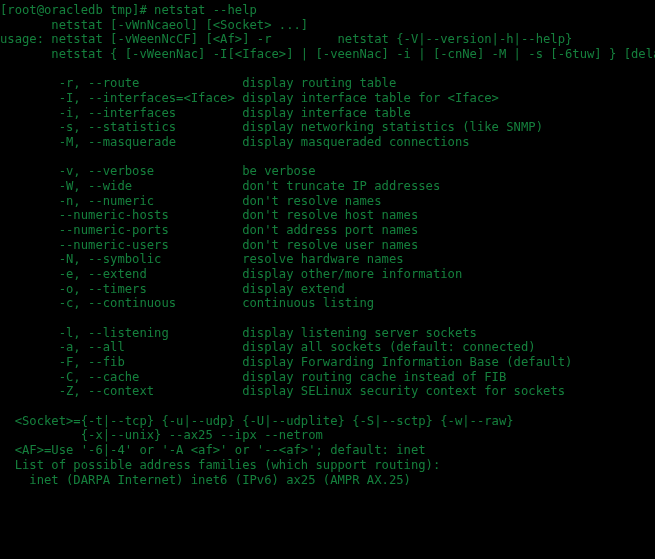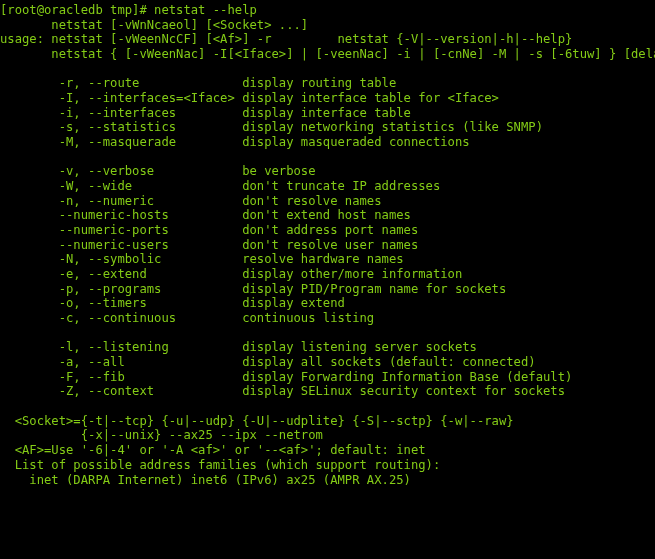--- a/index.html
+++ b/index.html
@@ -11,21 +11,21 @@
   body {
     width: 655px;
     height: 559px;
     overflow: hidden;
     font-family: "DejaVu Sans Mono", "Liberation Mono", monospace;
   }
   #terminal {
     width: 655px;
     height: 559px;
     background: #000000;
-    color: #84cc16;
+    color: #15803d;
     font-family: "DejaVu Sans Mono", "Liberation Mono", monospace;
     font-size: 12.2px;
     line-height: 14.68px;
     letter-spacing: 0px;
     padding: 3px 0 0 0;
     box-sizing: border-box;
     position: relative;
   }
   .line {
     white-space: pre;
@@ -54,33 +54,33 @@
   <div class="line">        -r, --route              display routing table</div>
   <div class="line">        -I, --interfaces=&lt;Iface&gt; display interface table for &lt;Iface&gt;</div>
   <div class="line">        -i, --interfaces         display interface table</div>
   <div class="line">        -s, --statistics         display networking statistics (like SNMP)</div>
   <div class="line">        -M, --masquerade         display masqueraded connections</div>
   <div class="blank">&nbsp;</div>
 
   <div class="line">        -v, --verbose            be verbose</div>
   <div class="line">        -W, --wide               don't truncate IP addresses</div>
   <div class="line">        -n, --numeric            don't resolve names</div>
-  <div class="line">        --numeric-hosts          don't extend host names</div>
+  <div class="line">        --numeric-hosts          don't resolve host names</div>
   <div class="line">        --numeric-ports          don't address port names</div>
   <div class="line">        --numeric-users          don't resolve user names</div>
   <div class="line">        -N, --symbolic           resolve hardware names</div>
   <div class="line">        -e, --extend             display other/more information</div>
-  <div class="line">        -p, --programs           display PID/Program name for sockets</div>
   <div class="line">        -o, --timers             display extend</div>
   <div class="line">        -c, --continuous         continuous listing</div>
   <div class="blank">&nbsp;</div>
 
   <div class="line">        -l, --listening          display listening server sockets</div>
   <div class="line">        -a, --all                display all sockets (default: connected)</div>
   <div class="line">        -F, --fib                display Forwarding Information Base (default)</div>
+  <div class="line">        -C, --cache              display routing cache instead of FIB</div>
   <div class="line">        -Z, --context            display SELinux security context for sockets</div>
   <div class="blank">&nbsp;</div>
 
   <div class="line">  &lt;Socket&gt;={-t|--tcp} {-u|--udp} {-U|--udplite} {-S|--sctp} {-w|--raw}</div>
   <div class="line">           {-x|--unix} --ax25 --ipx --netrom</div>
   <div class="line">  &lt;AF&gt;=Use '-6|-4' or '-A &lt;af&gt;' or '--&lt;af&gt;'; default: inet</div>
   <div class="line">  List of possible address families (which support routing):</div>
   <div class="line">    inet (DARPA Internet) inet6 (IPv6) ax25 (AMPR AX.25)</div>
 
 </div>

